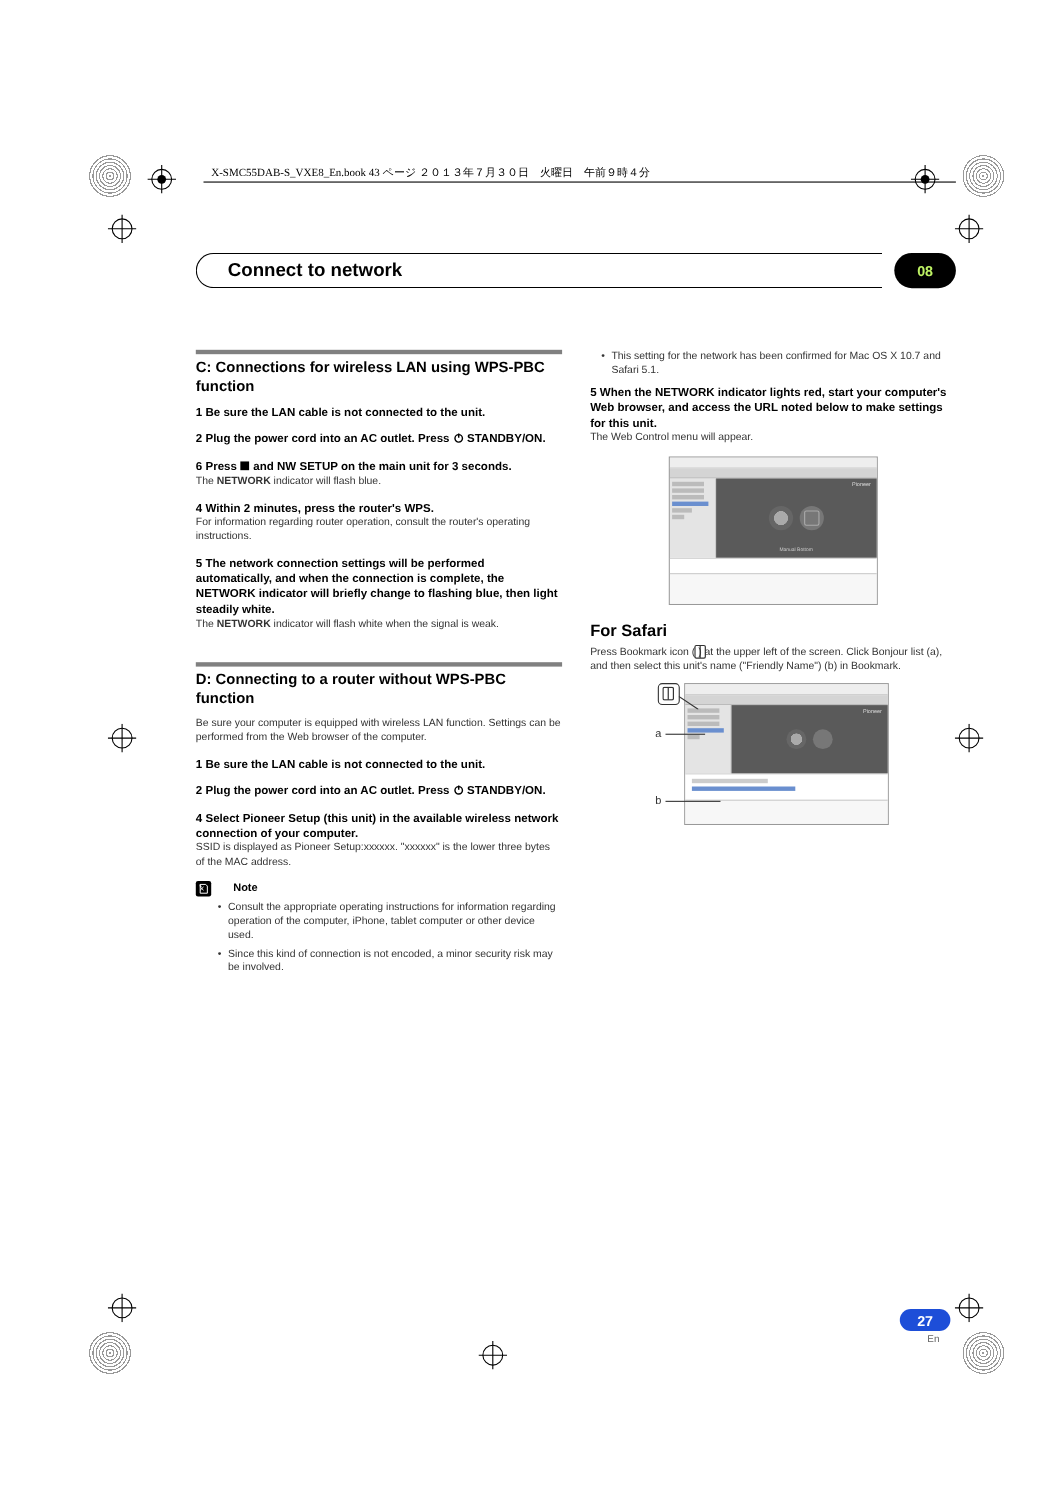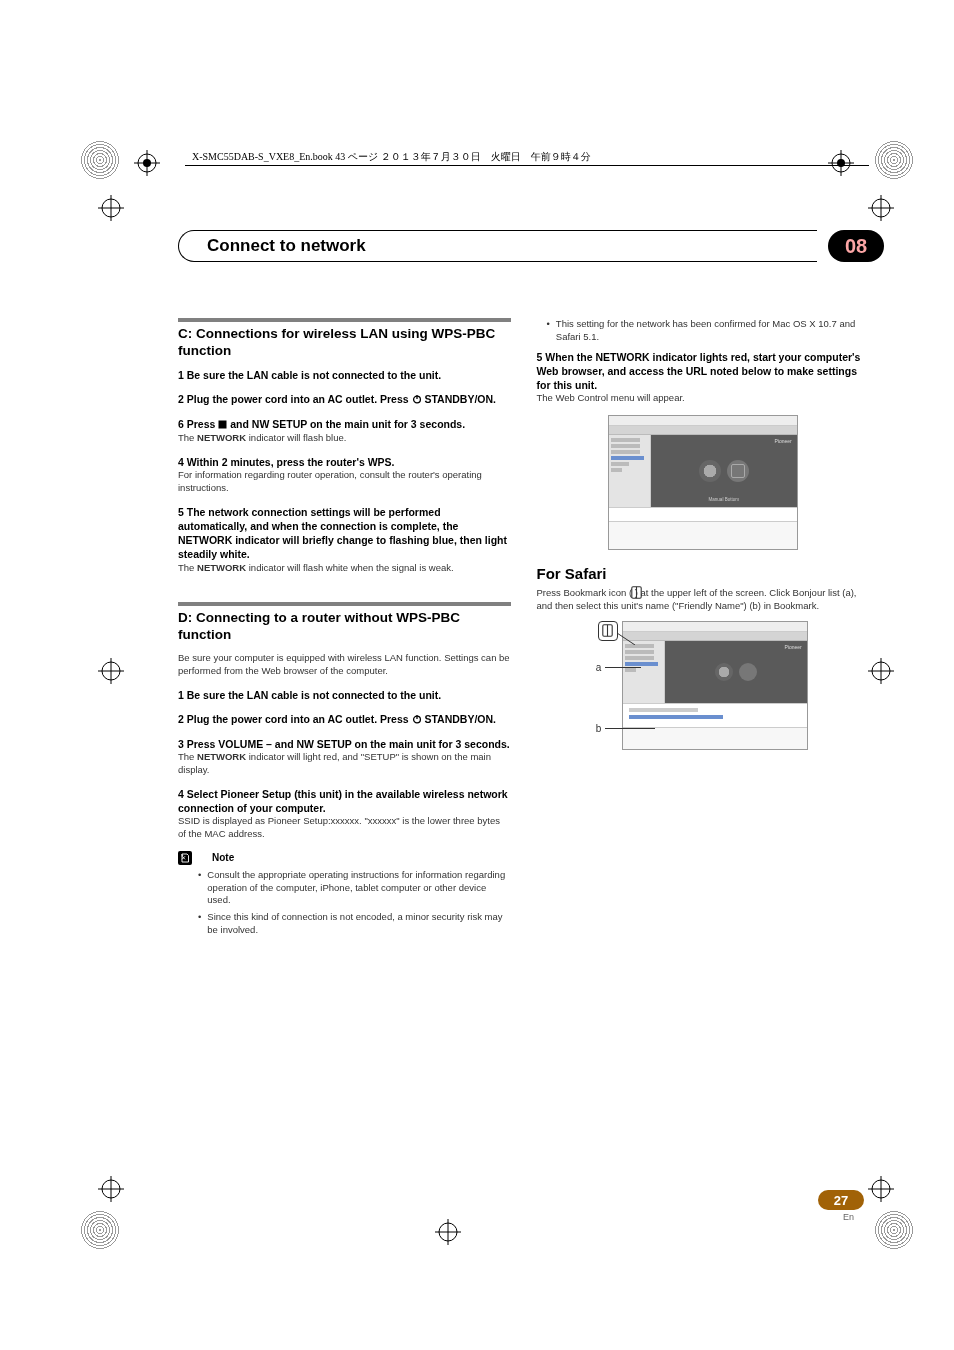--- a/index.html
+++ b/index.html
@@ -34,43 +34,43 @@
       position: absolute;
       top: 150px;
       left: 192px;
       font-size: 10px;
       font-family: "MS Mincho", serif;
     }
     .header-bar {
       position: absolute;
       top: 230px;
       left: 178px;
-      right: 70px;
+      right: 85px;
       display: flex;
       align-items: flex-start;
       gap: 12px;
     }
     .header-left {
       flex: 1;
       display: flex;
       align-items: center;
       border: 1.5px solid #000;
       border-radius: 26px 0 0 26px;
       height: 32px;
       padding-left: 28px;
       border-right: none;
     }
     .header-title {
       font-size: 17px;
       font-weight: bold;
     }
     .header-badge {
       background: #000;
-      color: #fca5a5;
-      font-size: 20px;
+      color: #bef264;
+      font-size: 13px;
       font-weight: bold;
       width: 56px;
       height: 32px;
       border-radius: 16px;
       display: flex;
       align-items: center;
       justify-content: center;
       margin-left: -1px;
     }
     .content {
@@ -167,21 +167,21 @@
     .sb-bonjour-panel { height: 24px; background: #fff; border-top: 1px solid #ccc; padding: 4px 6px; display: flex; flex-direction: column; gap: 3px; }
     .sb-bj-line { height: 4px; background: #ccc; width: 40%; }
     .sb-bj-line.hl { background: #6a8fcf; width: 55%; }
     .page-footer {
       position: absolute;
       right: 90px;
       bottom: 128px;
       text-align: right;
     }
     .pf-badge {
-      background: #a16207;
+      background: #1d4ed8;
       color: #fff;
       font-weight: bold;
       font-size: 13px;
       width: 46px;
       height: 20px;
       border-radius: 10px;
       display: inline-flex;
       align-items: center;
       justify-content: center;
     }
@@ -255,24 +255,20 @@
 
     <div class="step">
       <div class="step-head">
         <span>2     Plug the power cord into an AC outlet. Press </span><span class="power-icon"><svg width="10" height="10" viewBox="0 0 10 10">
               <circle cx="5" cy="5.5" r="3.4" fill="none" stroke="#000" stroke-width="1.3"></circle>
               <line x1="5" y1="1" x2="5" y2="5" stroke="#000" stroke-width="1.3"></line>
             </svg></span><span> STANDBY/ON.</span>
       </div>
     </div>
 
-    <div class="step">
-      <div class="step-head">3     Press VOLUME – and NW SETUP on the main unit for 3 seconds.</div>
-      <div class="step-body"><span>The </span><span class="bold">NETWORK</span><span> indicator will light red, and "SETUP" is shown on the main display.</span></div>
-    </div>
 
     <div class="step">
       <div class="step-head">4     Select Pioneer Setup (this unit) in the available wireless network connection of your computer.</div>
       <div class="step-body">SSID is displayed as Pioneer Setup:xxxxxx. "xxxxxx" is the lower three bytes of the MAC address.</div>
     </div>
 
     <div class="note-row">
       <span class="note-icon">
           <svg width="10" height="10" viewBox="0 0 10 10">
             <path d="M2 1 h5 l1.5 1.5 V9 h-6.5 Z M2 1 v1.8 h1.2 M2 3.3 l3 3 M5 3.3 l-3 3" stroke="#fff" stroke-width="0.9" fill="none"></path>

